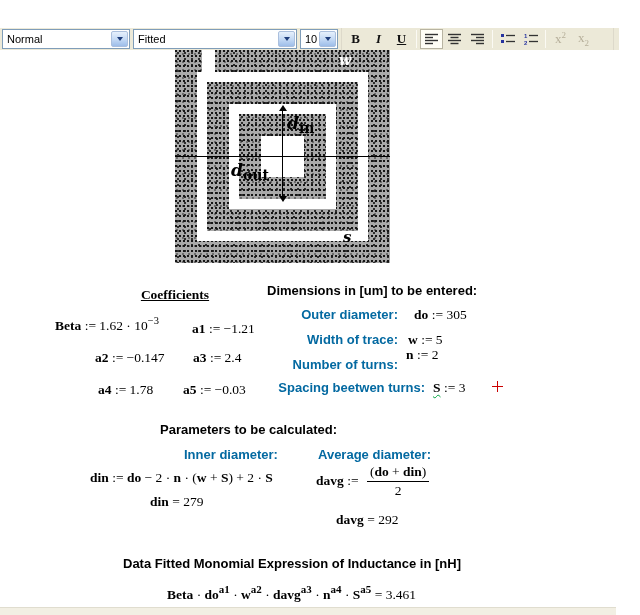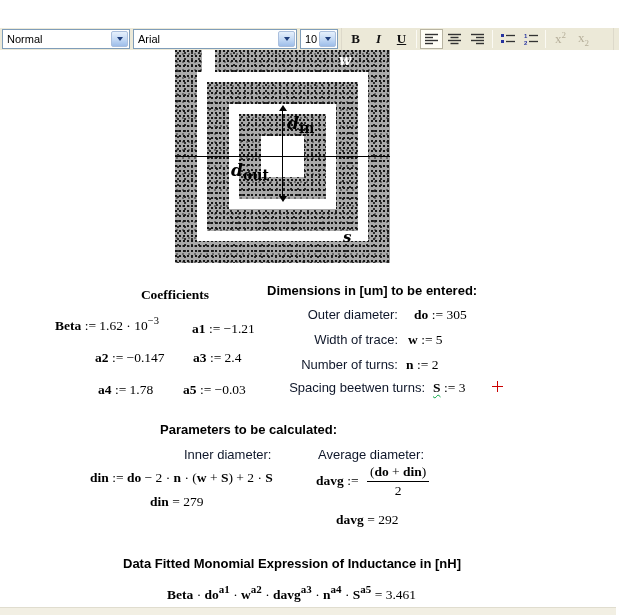--- a/index.html
+++ b/index.html
@@ -27,21 +27,21 @@
 
   
   .sheet { position:absolute; left:0; top:50px; width:619px; height:557px; background:#fff; }
   .bottom-strip { position:absolute; left:0; top:607px; width:616px; height:8px; background:#f2efe3; border-top:1px solid #e0ddcf; }
 
   
   .m { position:absolute; font-family:"Liberation Serif",serif; font-size:13.5px; color:#000; white-space:nowrap; }
   .mb { font-weight:bold; }
   .msup { vertical-align:6px; font-size:10.5px; }
   .msupb { vertical-align:6px; font-size:11px; font-weight:bold; }
-  .lbl { position:absolute; font-family:"Liberation Sans",sans-serif; font-size:13px; color:#0f172a; white-space:nowrap; }
+  .lbl { position:absolute; font-family:"Liberation Sans",sans-serif; font-size:13px; color:#0369a1; white-space:nowrap;font-weight:bold; }
   .title-sans { font-weight:bold; color:#000; }
   .title-serif { position:absolute; font-family:"Liberation Serif",serif; font-size:13.5px; font-weight:bold; text-align:center; white-space:nowrap; }
   .dim-label { text-align:right; }
   .squiggle { text-decoration-line:underline; text-decoration-style:wavy; text-decoration-color:#00a23c; text-decoration-thickness:1px; text-underline-offset:2px; }
 
   .frac { display:inline-block; text-align:center; vertical-align:middle; margin-left:5px; }
   .frac .num { display:block; border-bottom:1px solid #000; padding:0 3px 1px 3px; }
   .frac .den { display:block; padding-top:1px; }
 
   
@@ -78,21 +78,21 @@
   <div class="app">
 
     <div class="toolbar tb1">
       <div class="combo" style="left:2px; top:1px; width:128px;">
         <span class="ctxt">Normal</span>
         <span class="cbtn">
             <i class="arr-dn"></i>
           </span>
       </div>
       <div class="combo" style="left:133px; top:1px; width:164px;">
-        <span class="ctxt">Arial</span>
+        <span class="ctxt">Fitted</span>
         <span class="cbtn">
             <i class="arr-dn"></i>
           </span>
       </div>
       <div class="combo" style="left:300px; top:1px; width:38px;">
         <span class="ctxt">10</span>
         <span class="cbtn">
             <i class="arr-dn"></i>
           </span>
       </div>
@@ -204,21 +204,21 @@
         <div class="dline" style="left:107px; top:60px; width:1px; height:46px;"></div>
         <div class="arrow-up" style="left:104px; top:55px;"></div>
         <div class="dline" style="left:107px; top:107px; width:1px; height:40px;"></div>
         <div class="arrow-dn" style="left:104px; top:146px;"></div>
         <div class="dlab" style="left:112px; top:63px;"><span>d</span><sub>in</sub></div>
         <div class="dlab" style="left:56px; top:110px;"><span>d</span><sub>out</sub></div>
         <div class="small-lab" style="left:164px; top:2px; color:#fff;">w</div>
         <div class="small-lab" style="left:168px; top:178px; color:#000; font-size:15px;">s</div>
       </div>
 
-      <div class="title-serif" style="left:100px; top:237px; width:150px;">Coefficients</div>
+      <div class="title-serif" style="left:100px; top:237px; width:150px;text-decoration:underline;">Coefficients</div>
 
       <div class="m" style="left:55px; top:265px;">
         <span class="mb">Beta</span><span> := 1.62 · 10</span><span class="msup">−3</span>
       </div>
       <div class="m" style="left:192px; top:271px;">
         <span class="mb">a1</span><span> := −1.21</span>
       </div>
       <div class="m" style="left:95px; top:300px;">
         <span class="mb">a2</span><span> := −0.147</span>
       </div>
@@ -238,21 +238,21 @@
       <div class="m" style="left:390px; top:257px;margin-left:24px;">
         <span class="mb">do</span><span> := 305</span>
       </div>
 
       <div class="lbl dim-label" style="left:178px; top:282px; width:220px;">Width of trace:</div>
       <div class="m" style="left:408px; top:282px;">
         <span class="mb">w</span><span> := 5</span>
       </div>
 
       <div class="lbl dim-label" style="left:178px; top:307px; width:220px;">Number of turns:</div>
-      <div class="m" style="left:406px; top:307px;">
+      <div class="m" style="left:406px; top:297px;">
         <span class="mb">n</span><span> := 2</span>
       </div>
 
       <div class="lbl dim-label" style="left:178px; top:330px; width:247px;">Spacing beetwen turns:</div>
       <div class="m" style="left:433px; top:330px;">
         <span class="mb squiggle">S</span><span> := 3</span>
       </div>
 
       <div class="cross" style="left:492px; top:331px;"></div>
 

